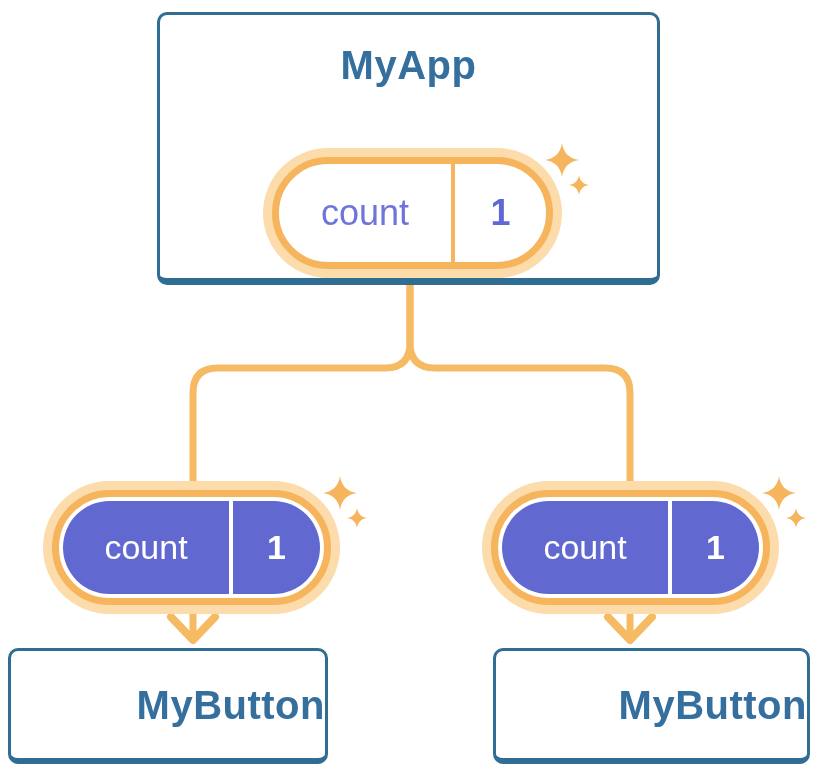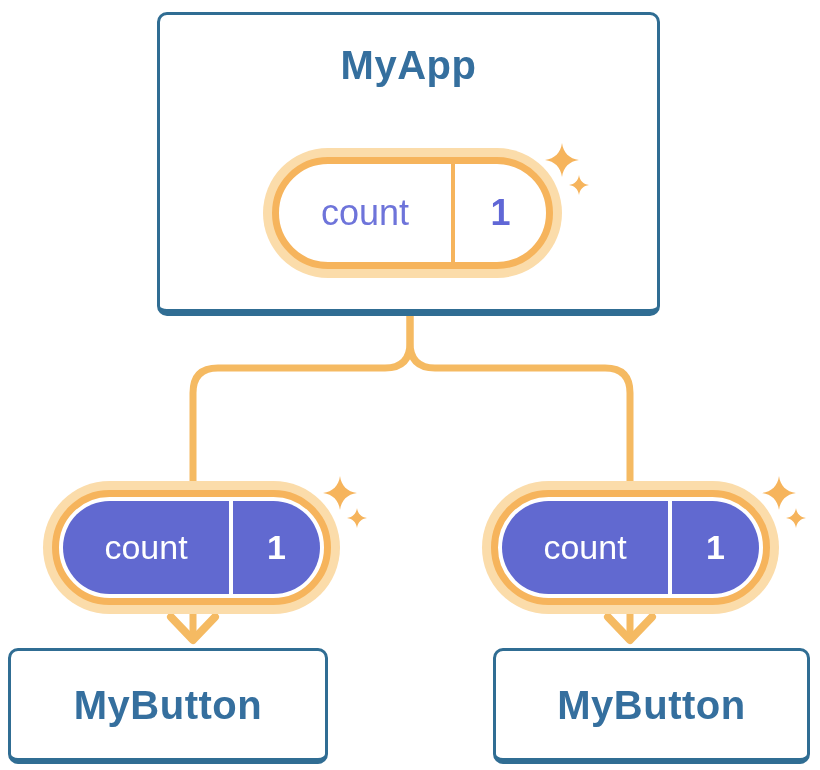--- a/index.html
+++ b/index.html
@@ -19,22 +19,22 @@
   body{font-family:"Liberation Sans", sans-serif;}
   .canvas{position:relative;width:820px;height:770px;background:var(--background,#fff);overflow:hidden;}
 
   
   .connectors{position:absolute;left:0;top:0;z-index:1;}
   .connectors .shaft{fill:none;stroke:var(--connector,#f5ba62);stroke-width:7;}
   .connectors .head{fill:none;stroke:var(--connector,#f5ba62);stroke-width:8;stroke-linecap:round;stroke-linejoin:round;}
 
   
   .card{position:absolute;background:#fff;border:3px solid var(--card-border,#306d93);border-radius:10px;z-index:2;
-        display:flex;align-items:center;justify-content:center;}
-  .card.app{left:157px;top:12px;width:503px;height:304px;border-bottom-width:7px;
+        display:flex;align-items:center;justify-content:flex-end;}
+  .card.app{left:157px;top:12px;width:503px;height:273px;border-bottom-width:7px;
         flex-direction:column;justify-content:flex-start;}
   .card.button-left{left:8px;top:648px;width:320px;height:116px;border-bottom-width:6px;}
   .card.button-right{left:493px;top:648px;width:317px;height:116px;border-bottom-width:6px;}
   .card-title{color:var(--card-text,#356f9e);font-size:40px;font-weight:600;letter-spacing:.5px;line-height:1;}
   .card.app .card-title{margin-top:30px;}
 
   
   .pill-wrap{position:absolute;z-index:3;background:var(--pill-halo,#fbdcaa);border-radius:999px;padding:9px;margin-top:36px;}
   .pill-wrap.state{left:263px;top:112px;width:299px;height:130px;}
   .pill-wrap.prop-left{left:43px;top:445px;width:297px;height:133px;}

